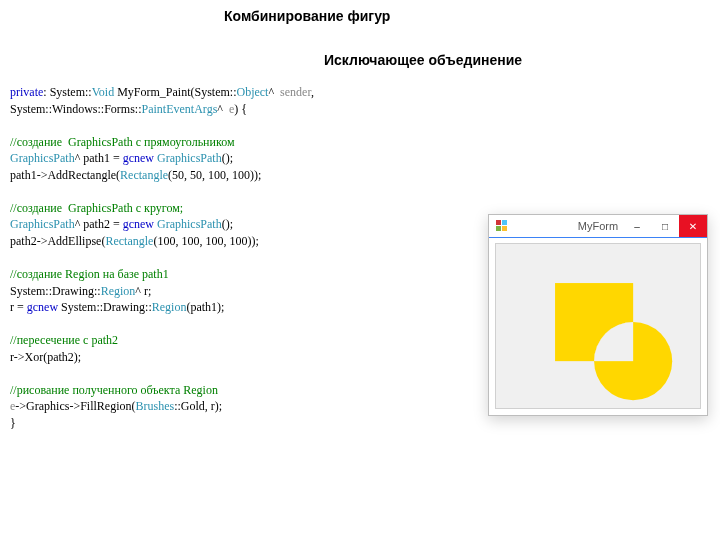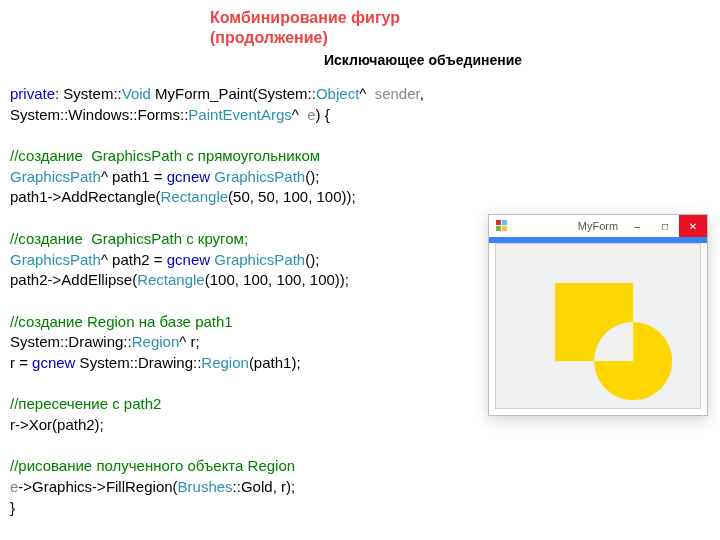--- a/index.html
+++ b/index.html
@@ -7,42 +7,42 @@
     padding: 0;
     width: 720px;
     height: 540px;
     background: #fff;
     font-family: Arial, sans-serif;
     position: relative;
     overflow: hidden;
   }
   .title {
     position: absolute;
-    left: 210px;
+    left: 224px;
     top: 8px;
-    font-size: 16px;
+    font-size: 14px;
     font-weight: bold;
-    color: #ef4444;
+    color: #000000;
     line-height: 1.25;
   }
   .subtitle {
     position: absolute;
     left: 300px;
     top: 52px;
     font-size: 14px;
     font-weight: bold;
     color: #000;
     margin-left: 24px;
   }
   .code {
     position: absolute;
     left: 10px;
     top: 84px;
-    font-family: Liberation Sans, sans-serif;
-    font-size: 15px;
+    font-family: Liberation Serif, serif;
+    font-size: 12px;
     line-height: 1.38;
     color: #000;
     white-space: pre;
   }
   .kw   { color: #0000c8; }  
   .type { color: #2b91af; }  
   .com  { color: #008000; }  
   .gray { color: #888;    }  
 
   .window {
@@ -51,21 +51,21 @@
     top: 214px;
     width: 218px;
     height: 200px;
     background: #fff;
     border: 1px solid #bdbdbd;
     box-shadow: 0 4px 14px rgba(0,0,0,0.18);
   }
   .titlebar {
     height: 22px;
     background: #fff;
-    border-bottom: 6px solid #3b82f6;
+    border-bottom: 1px solid #3b82f6;
     display: flex;
     align-items: center;
     font-size: 11px;
     color: #555;
     position: relative;
   }
   .titlebar .appicon {
     width: 14px; height: 14px;
     margin: 0 6px;
     display: flex;
@@ -102,21 +102,20 @@
     left: 6px; right: 6px; top: 28px; bottom: 6px;
     background: #f0f0f0;
     border: 1px solid #d0d0d0;
   }
 </style>
 </head>
 <body>
 
 <div class="title">
   <span>Комбинирование фигур</span><br>
-  <span>(продолжение)</span>
 </div>
 
 <div class="subtitle">Исключающее объединение</div>
 
 <div class="code"><span class="kw">private</span><span>: System::</span><span class="type">Void</span><span> MyForm_Paint(System::</span><span class="type">Object</span><span>^  </span><span class="gray">sender</span><span>,</span>
 <span>System::Windows::Forms::</span><span class="type">PaintEventArgs</span><span>^  </span><span class="gray">e</span><span>) {</span>
 
 <span class="com">//создание  GraphicsPath с прямоугольником</span>
 <span class="type">GraphicsPath</span><span>^ path1 = </span><span class="kw">gcnew</span><span> </span><span class="type">GraphicsPath</span><span>();</span>
 <span>path1-&gt;AddRectangle(</span><span class="type">Rectangle</span><span>(50, 50, 100, 100));</span>

